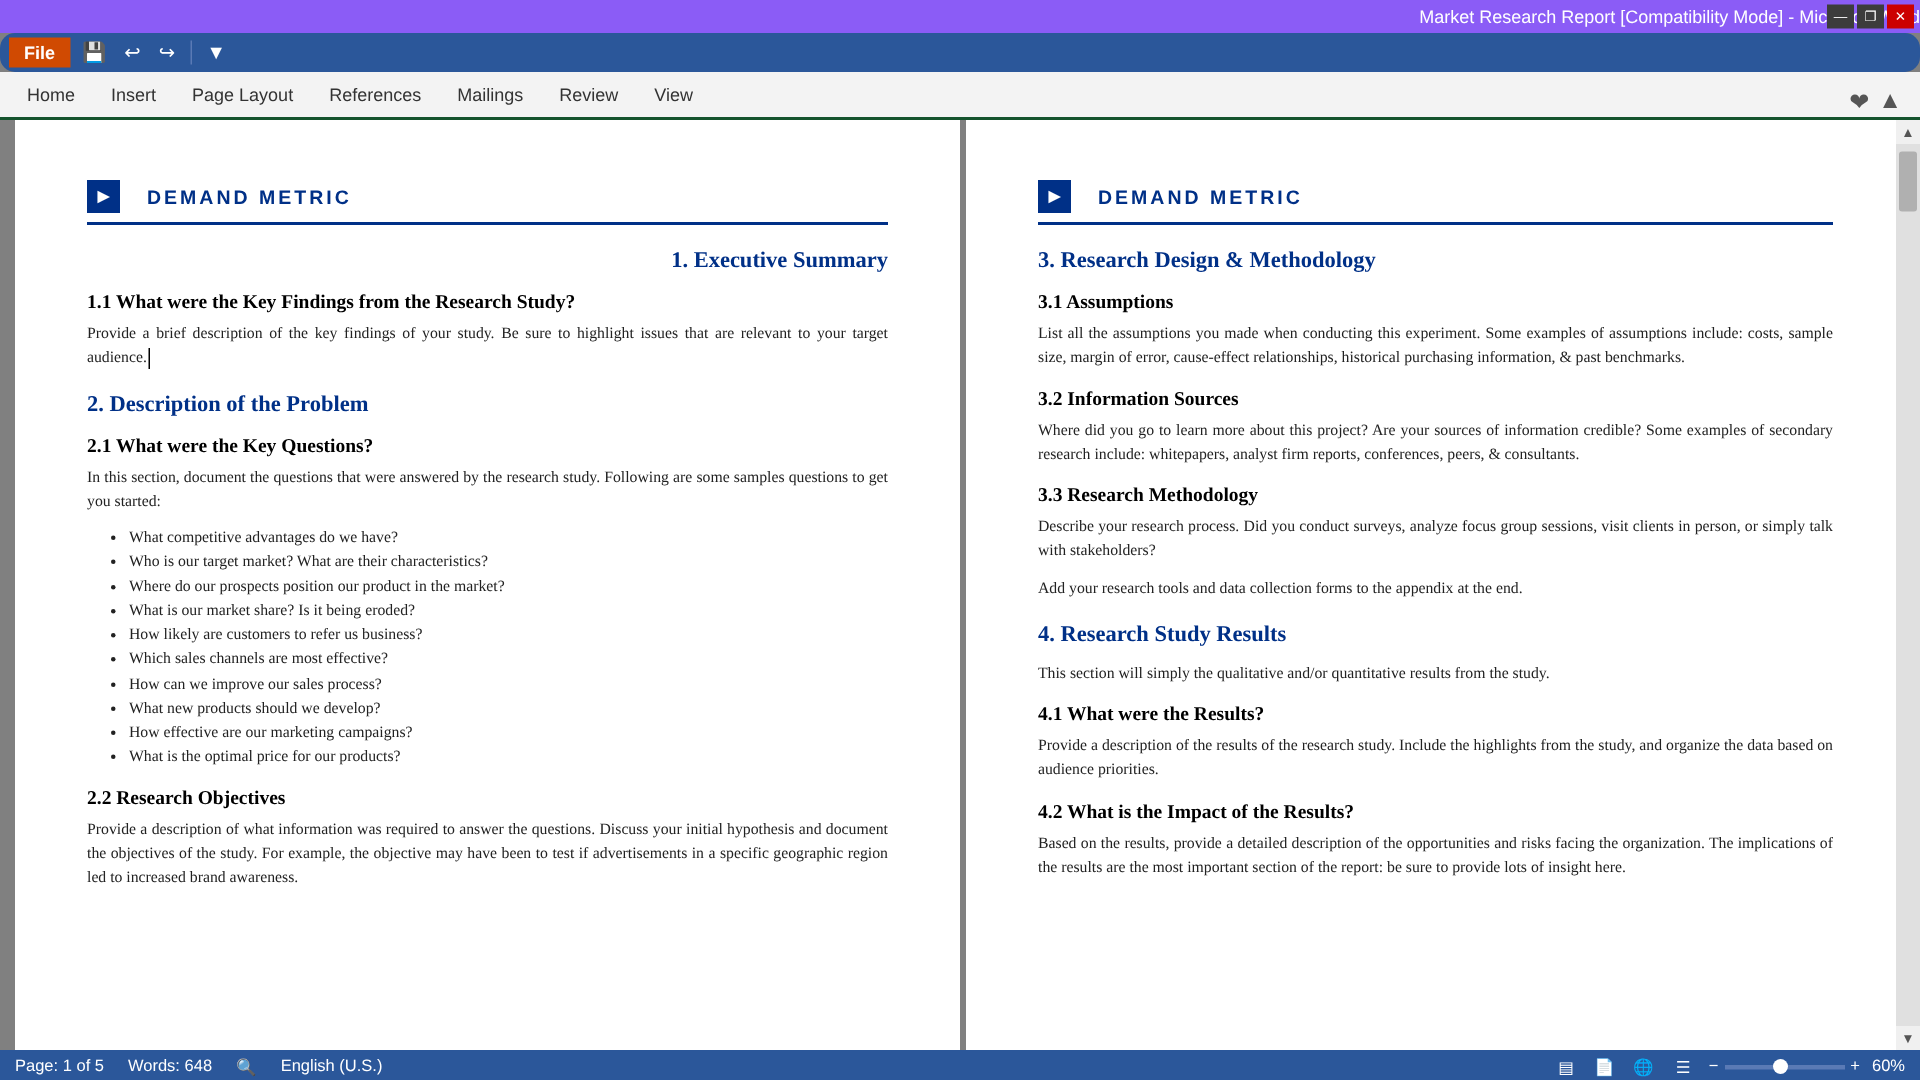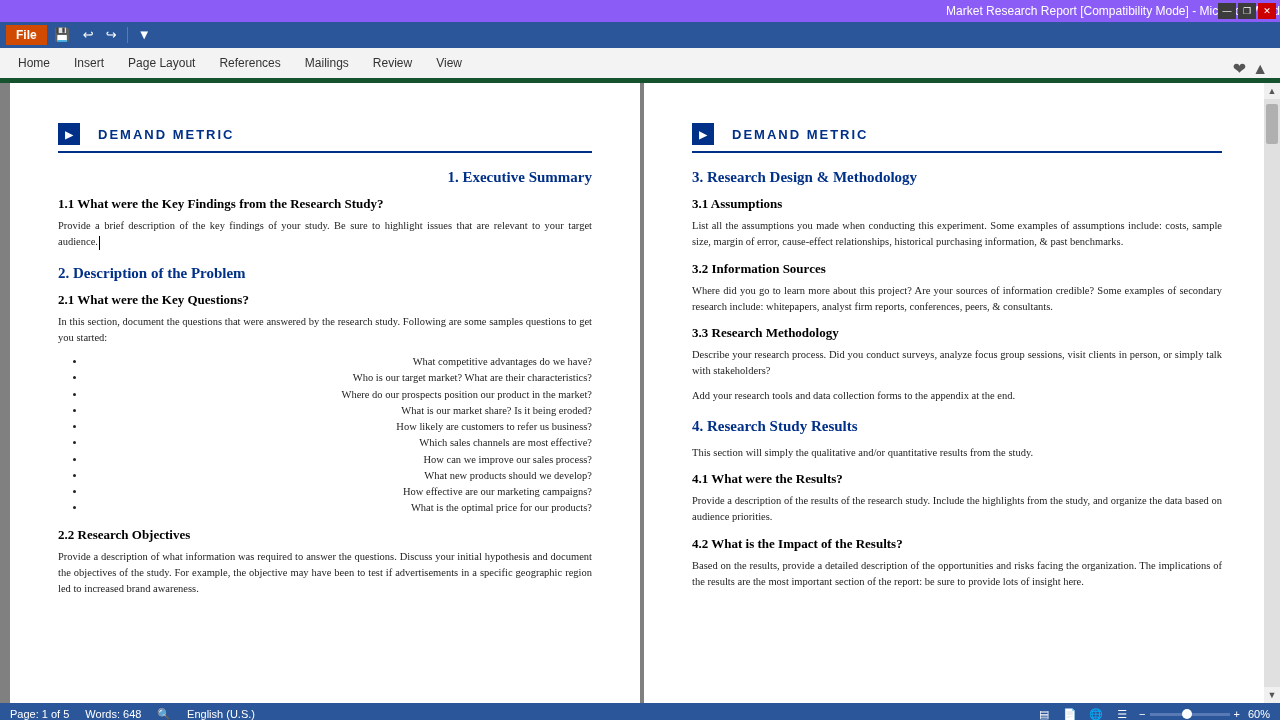--- a/index.html
+++ b/index.html
@@ -34,20 +34,21 @@
     }
 
     
     .quick-toolbar {
       background: #2b579a;
       height: 26px;
       display: flex;
       align-items: center;
       padding: 0 6px;
       gap: 4px;
+      border-radius: 10px;
     }
     .file-btn {
       background: #2b579a;
       color: #fff;
       font-family: 'Segoe UI', Arial, sans-serif;
       font-size: 12px;
       font-weight: bold;
       padding: 3px 10px;
       cursor: pointer;
       border: none;
@@ -59,21 +60,21 @@
       color: #fff;
       font-size: 13px;
       padding: 2px 4px;
       cursor: pointer;
     }
     .qa-separator { width: 1px; height: 16px; background: #5a7ab5; margin: 0 2px; }
 
     
     .ribbon {
       background: #f3f3f3;
-      border-bottom: 5px solid #14532d;
+      border-bottom: 2px solid #14532d;
     }
     .ribbon-tabs {
       display: flex;
       align-items: flex-end;
       padding: 0 6px;
       gap: 0;
       height: 30px;
     }
     .ribbon-tab {
       font-family: 'Segoe UI', Arial, sans-serif;
@@ -179,21 +180,20 @@
       line-height: 1.55;
       color: #222;
       text-align: justify;
       margin-bottom: 8px;
       font-family: 'Times New Roman', Times, serif;
     }
     .bullet-list {
       list-style: disc;
       margin-left: 28px;
       margin-bottom: 8px;
-      text-align: right;
     }
     .bullet-list li {
       font-size: 10.5px;
       line-height: 1.55;
       color: #222;
       font-family: 'Times New Roman', Times, serif;
     }
 
     
     .status-bar {

